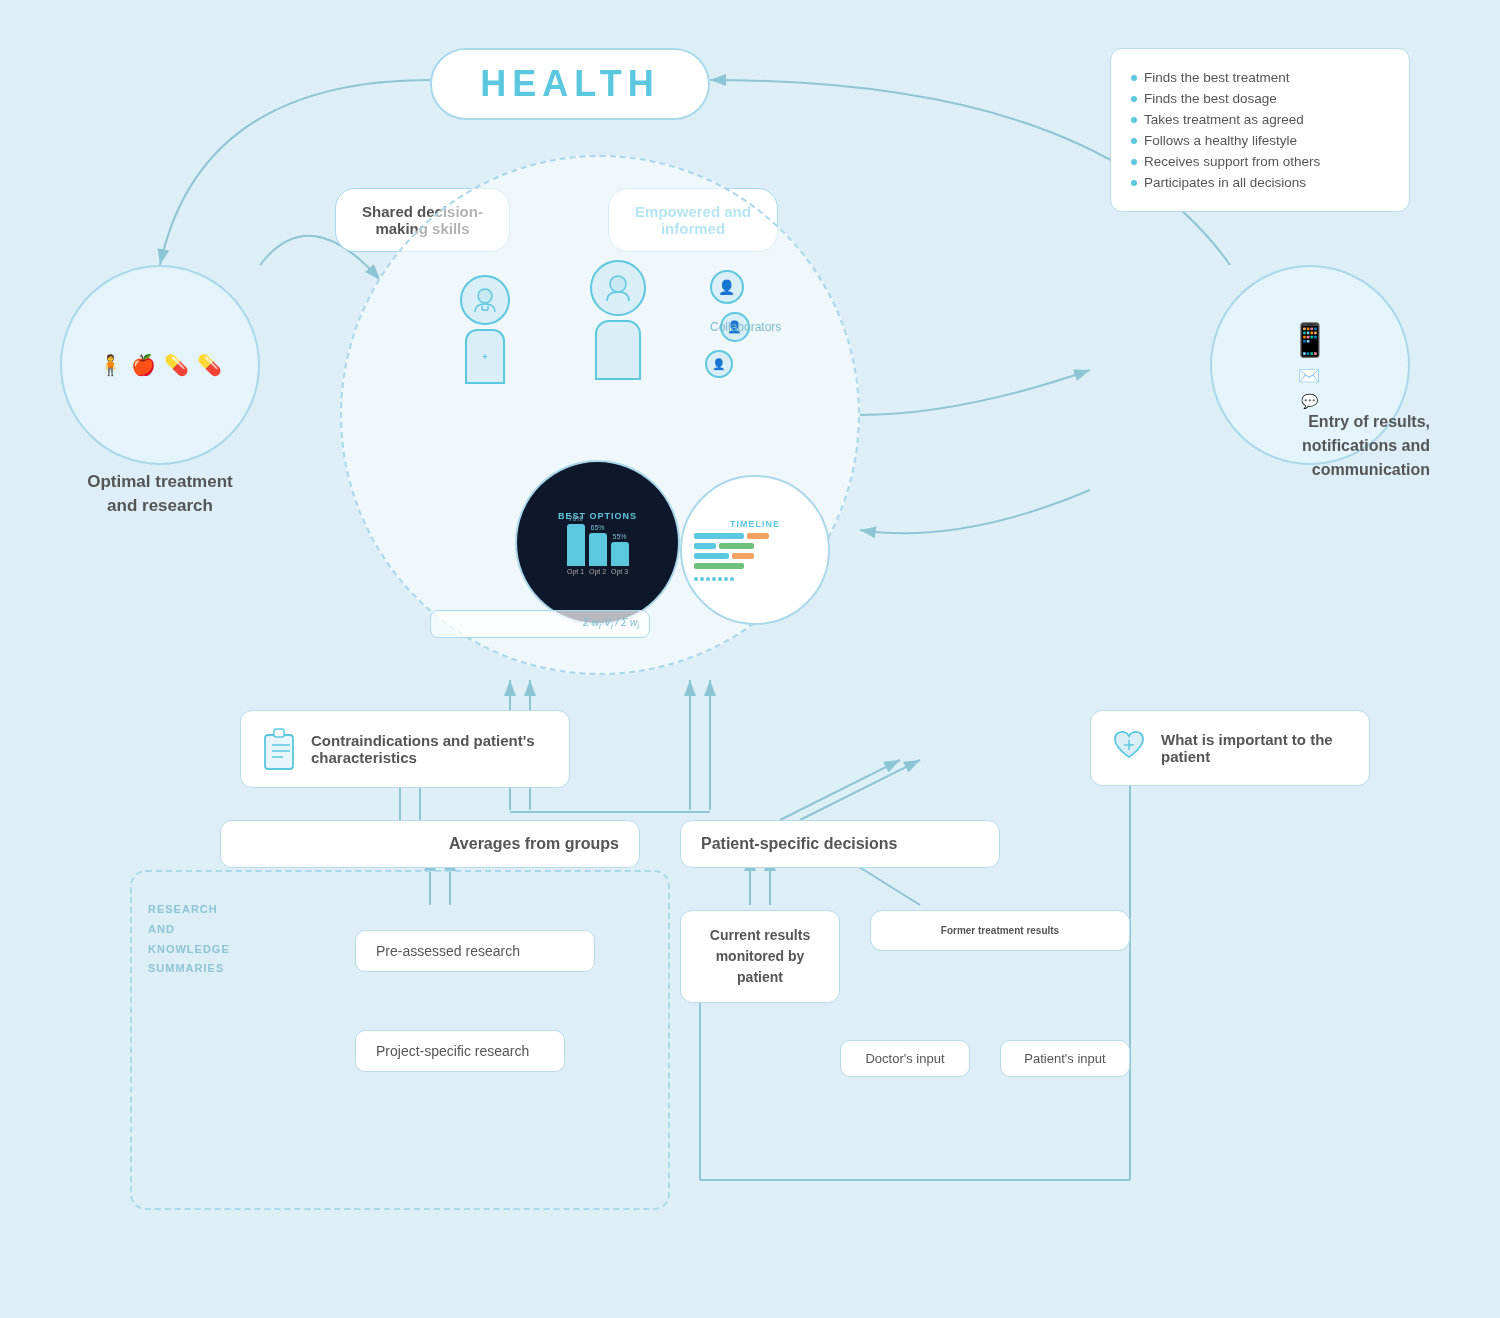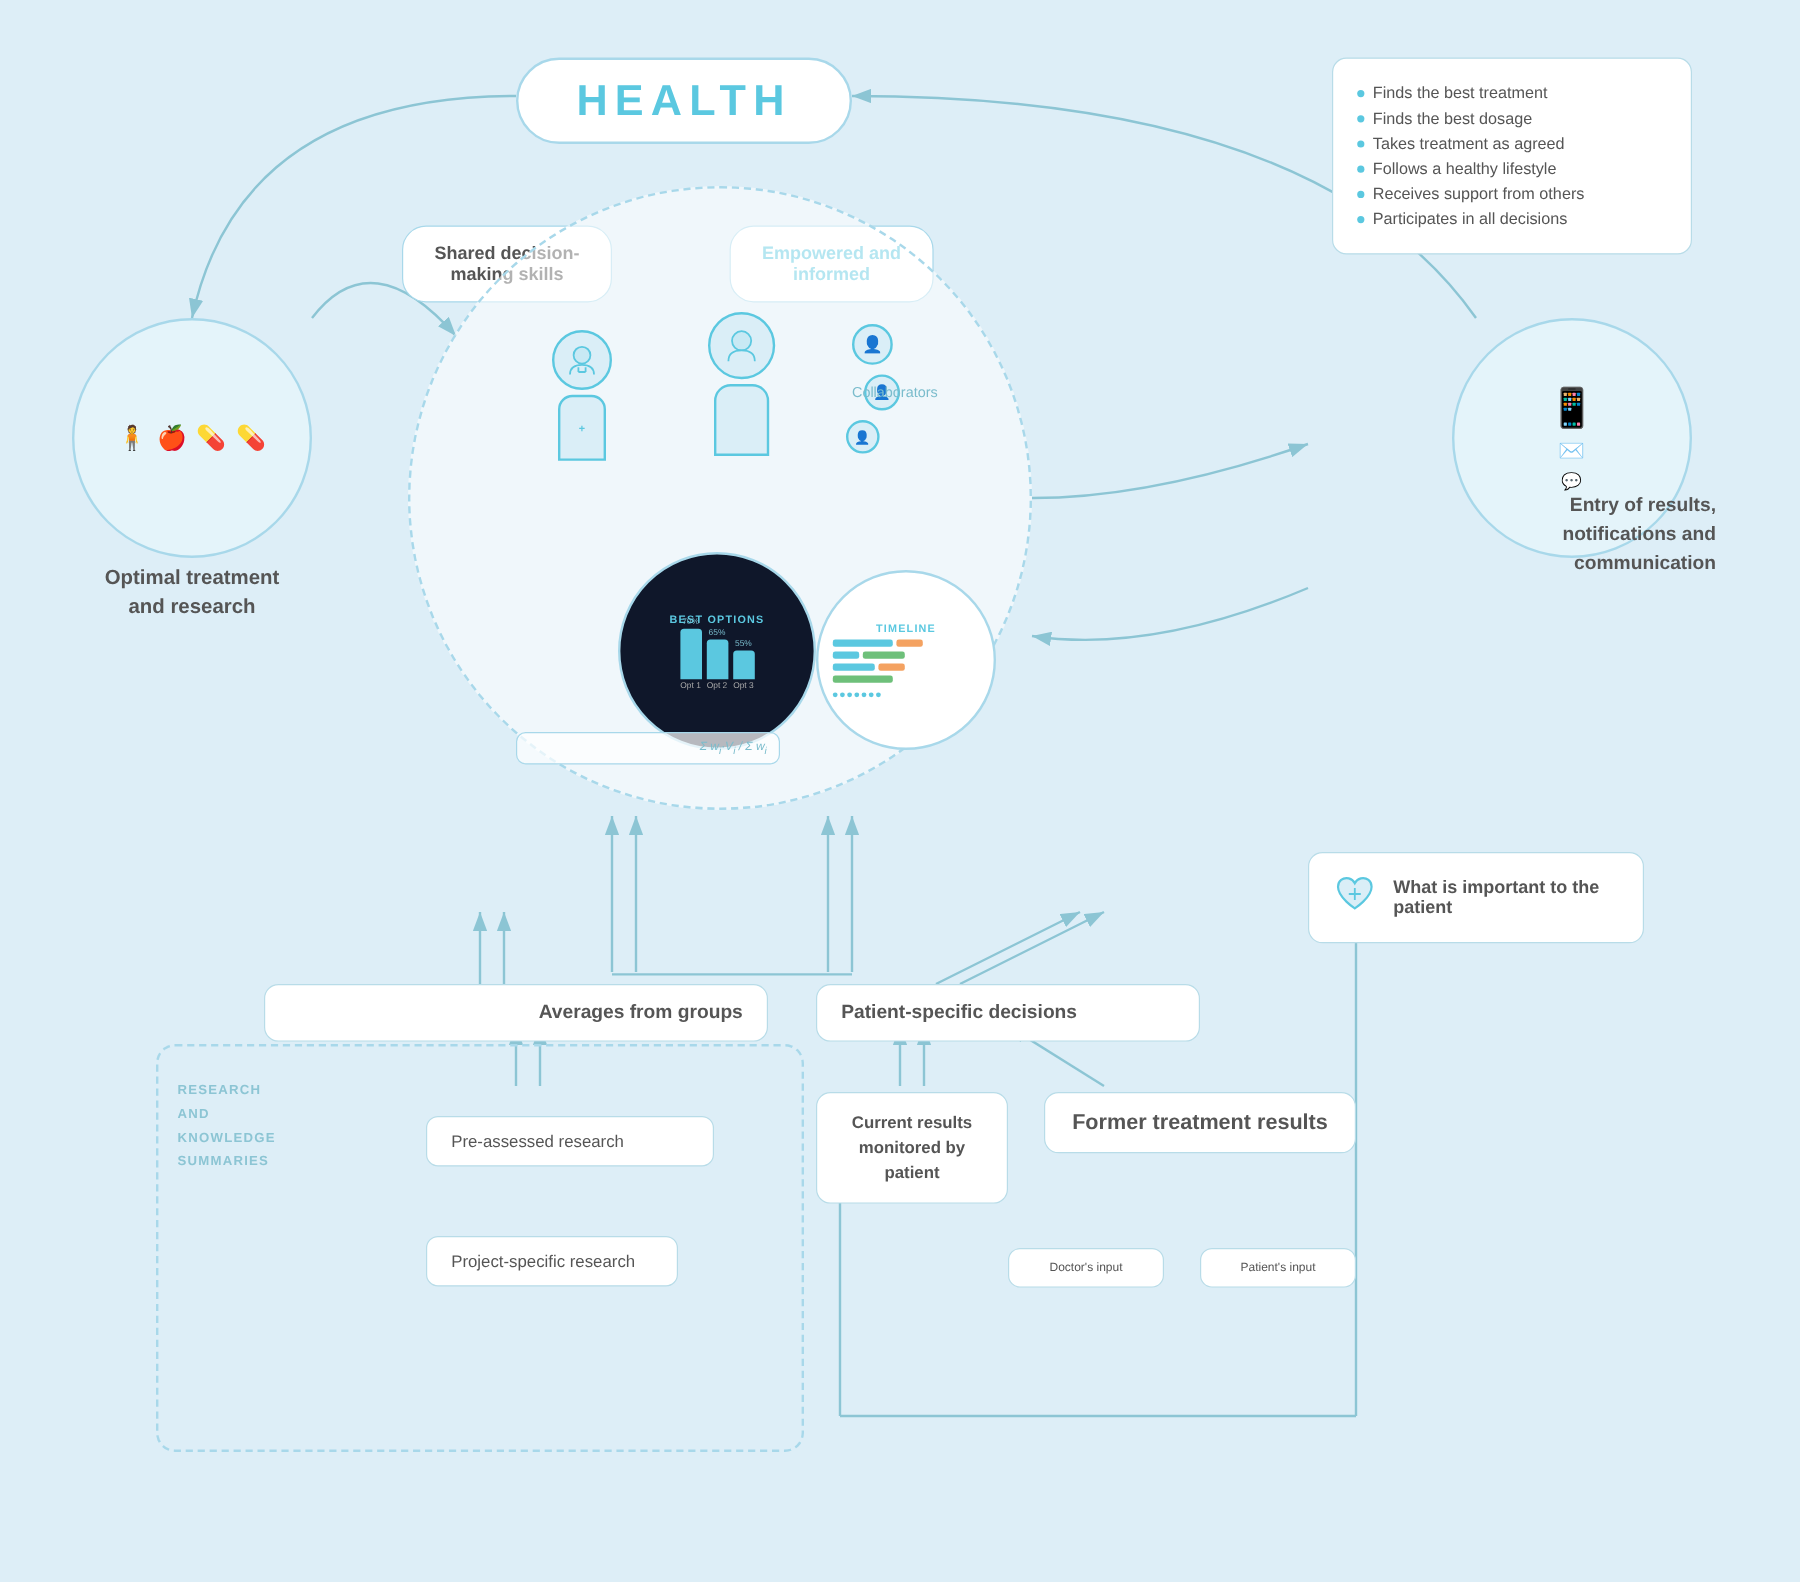--- a/index.html
+++ b/index.html
@@ -372,34 +372,34 @@
     
     .former-box {
       position: absolute;
       top: 910px;
       left: 870px;
       width: 260px;
       background: white;
       border-radius: 12px;
       padding: 14px 16px;
       border: 1.5px solid #b8dce8;
-      font-size: 18px;
+      font-size: 10px;
       font-weight: 600;
       color: #555;
       text-align: center;
     }
 
     
     .input-box {
       position: absolute;
       background: white;
       border-radius: 10px;
       padding: 10px 16px;
       border: 1.5px solid #b8dce8;
-      font-size: 10px;
+      font-size: 13px;
       font-weight: 500;
       color: #555;
       text-align: center;
     }
 
     
     .arrows-svg {
       position: absolute;
       top: 0;
       left: 0;
@@ -623,20 +623,30 @@
         <div style="width:4px;height:4px;border-radius:50%;background:#5bc8e0;"></div>
         <div style="width:4px;height:4px;border-radius:50%;background:#5bc8e0;"></div>
       </div>
     </div>
   </div>
 
   <div class="formula-area">
     <span>Σ w<sub>i</sub>·V<sub>i</sub> / Σ w<sub>i</sub></span>
   </div>
 
+  <div class="contra-box">
+    <svg class="contra-icon" viewBox="0 0 36 44" fill="none">
+      <rect x="4" y="8" width="28" height="34" rx="3" stroke="#5bc8e0" stroke-width="1.8" fill="#e8f6fb"></rect>
+      <line x1="11" y1="18" x2="29" y2="18" stroke="#5bc8e0" stroke-width="1.5"></line>
+      <line x1="11" y1="24" x2="29" y2="24" stroke="#5bc8e0" stroke-width="1.5"></line>
+      <line x1="11" y1="30" x2="22" y2="30" stroke="#5bc8e0" stroke-width="1.5"></line>
+      <rect x="13" y="2" width="10" height="8" rx="2" stroke="#5bc8e0" stroke-width="1.5" fill="white"></rect>
+    </svg>
+    <span>Contraindications and patient's characteristics</span>
+  </div>
 
   <div class="important-box">
     <span class="heart-icon">
       <svg width="36" height="36" viewBox="0 0 36 36" fill="none">
         <path d="M18 30 C18 30 4 21 4 12 C4 7 8 4 13 5 C15 5.5 17 7 18 9 C19 7 21 5.5 23 5 C28 4 32 7 32 12 C32 21 18 30 18 30Z" stroke="#5bc8e0" stroke-width="1.8" fill="#daeef7"></path>
         <line x1="13" y1="18" x2="23" y2="18" stroke="#5bc8e0" stroke-width="1.5"></line>
         <line x1="18" y1="13" x2="18" y2="23" stroke="#5bc8e0" stroke-width="1.5"></line>
       </svg>
     </span>
     <span>What is important to the patient</span>

